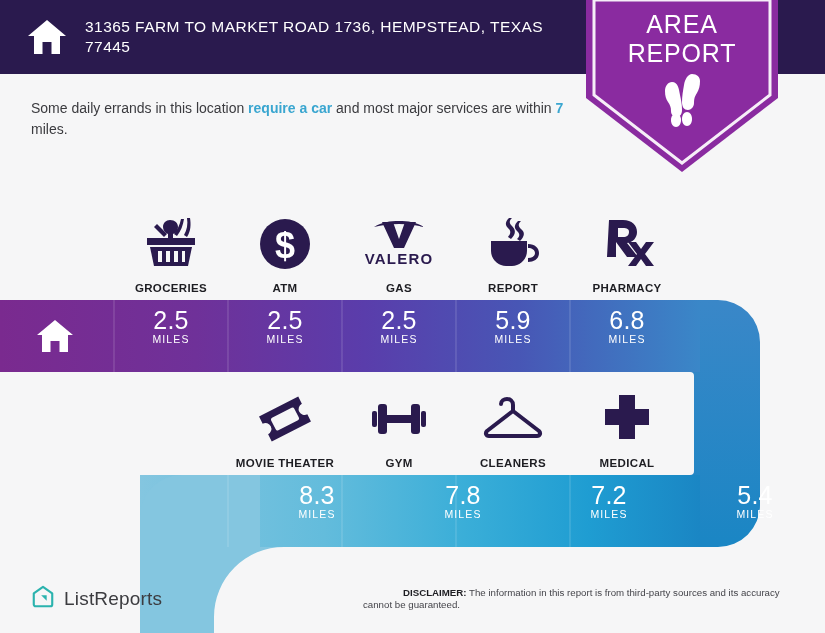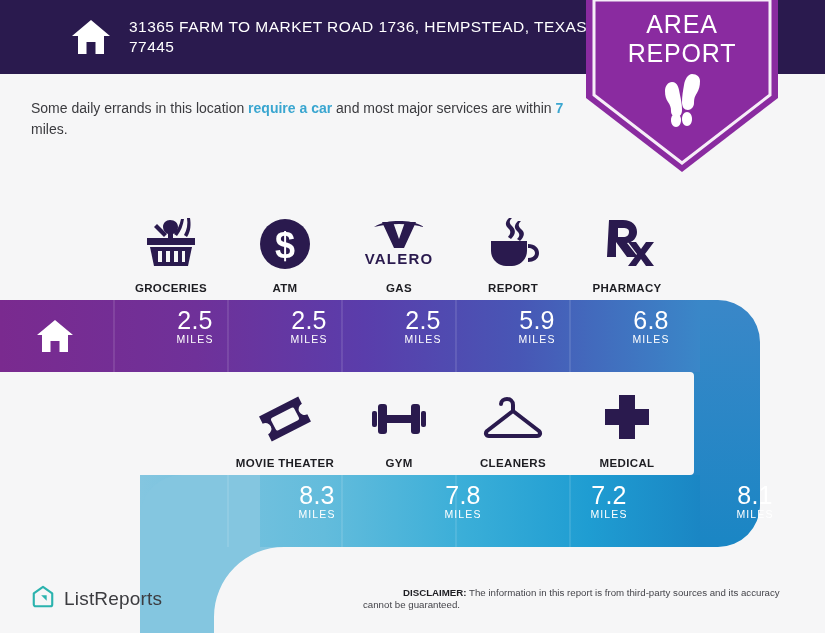--- a/index.html
+++ b/index.html
@@ -8,21 +8,21 @@
     font-family: "Liberation Sans", sans-serif;
     background: #f7f7f8;
     overflow: hidden;
   }
   #page { position: relative; width: 825px; height: 633px; background: #f6f6f7; }
 
   
   .header {
     position: absolute; left: 0; top: 0; width: 825px; height: 74px;
     background: #2a1a4e;
-    display: flex; align-items: center; padding-left: 44px;
+    display: flex; align-items: center;
   }
   .header-house { margin-left: 26px; width: 42px; height: 42px; flex: none; }
   .header-text {
     margin-left: 17px; color: #ffffff;
     font-size: 15.5px; letter-spacing: 0.45px; line-height: 20px;
     font-weight: 400; max-width: 480px;
   }
 
   
   .badge {
@@ -57,21 +57,21 @@
     margin-top: 12px; font-size: 11.5px; font-weight: 700;
     letter-spacing: 0.35px; color: #1d1d22; white-space: nowrap;
   }
   .spacer { flex: none; }
 
   
   .track { position: absolute; left: 0; top: 300px; width: 825px; height: 333px; z-index: 1; }
 
   
   .values { position: absolute; width: 825px; display: flex; z-index: 3; pointer-events: none; }
-  .values.v1 { left: 0; top: 306px; padding-left: 24px; }
+  .values.v1 { left: 0; top: 306px; }
   .values.v2 { left: 0; top: 481px; gap: 32px; }
   .val-cell {
     width: 114px; text-align: center; color: #ffffff;
     pointer-events: auto;
   }
   .val-num { font-size: 25px; line-height: 28px; font-weight: 400; letter-spacing: .3px; }
   .val-unit { font-size: 10.5px; letter-spacing: 1.1px; margin-top: -1px; }
 
   
   .track-house { position: absolute; left: 35px; top: 316px; z-index: 3; }
@@ -338,21 +338,21 @@
     </div>
     <div class="val-cell">
       <div class="val-num">7.8</div>
       <div class="val-unit">MILES</div>
     </div>
     <div class="val-cell">
       <div class="val-num">7.2</div>
       <div class="val-unit">MILES</div>
     </div>
     <div class="val-cell">
-      <div class="val-num">8.1</div>
+      <div class="val-num">5.4</div>
       <div class="val-unit">MILES</div>
     </div>
   </div>
 
   <div class="brand">
     <span>
       <svg viewBox="0 0 26 26" width="24" height="24">
         <path d="M13 2 L23 9 L23 21 a2 2 0 0 1 -2 2 L5 23 a2 2 0 0 1 -2 -2 L3 9 Z" fill="none" stroke="#2bb3ae" stroke-width="2.3" stroke-linejoin="round"></path>
         <path d="M11 11 l6 0 l0 6 Z" fill="#2bb3ae"></path>
       </svg>

